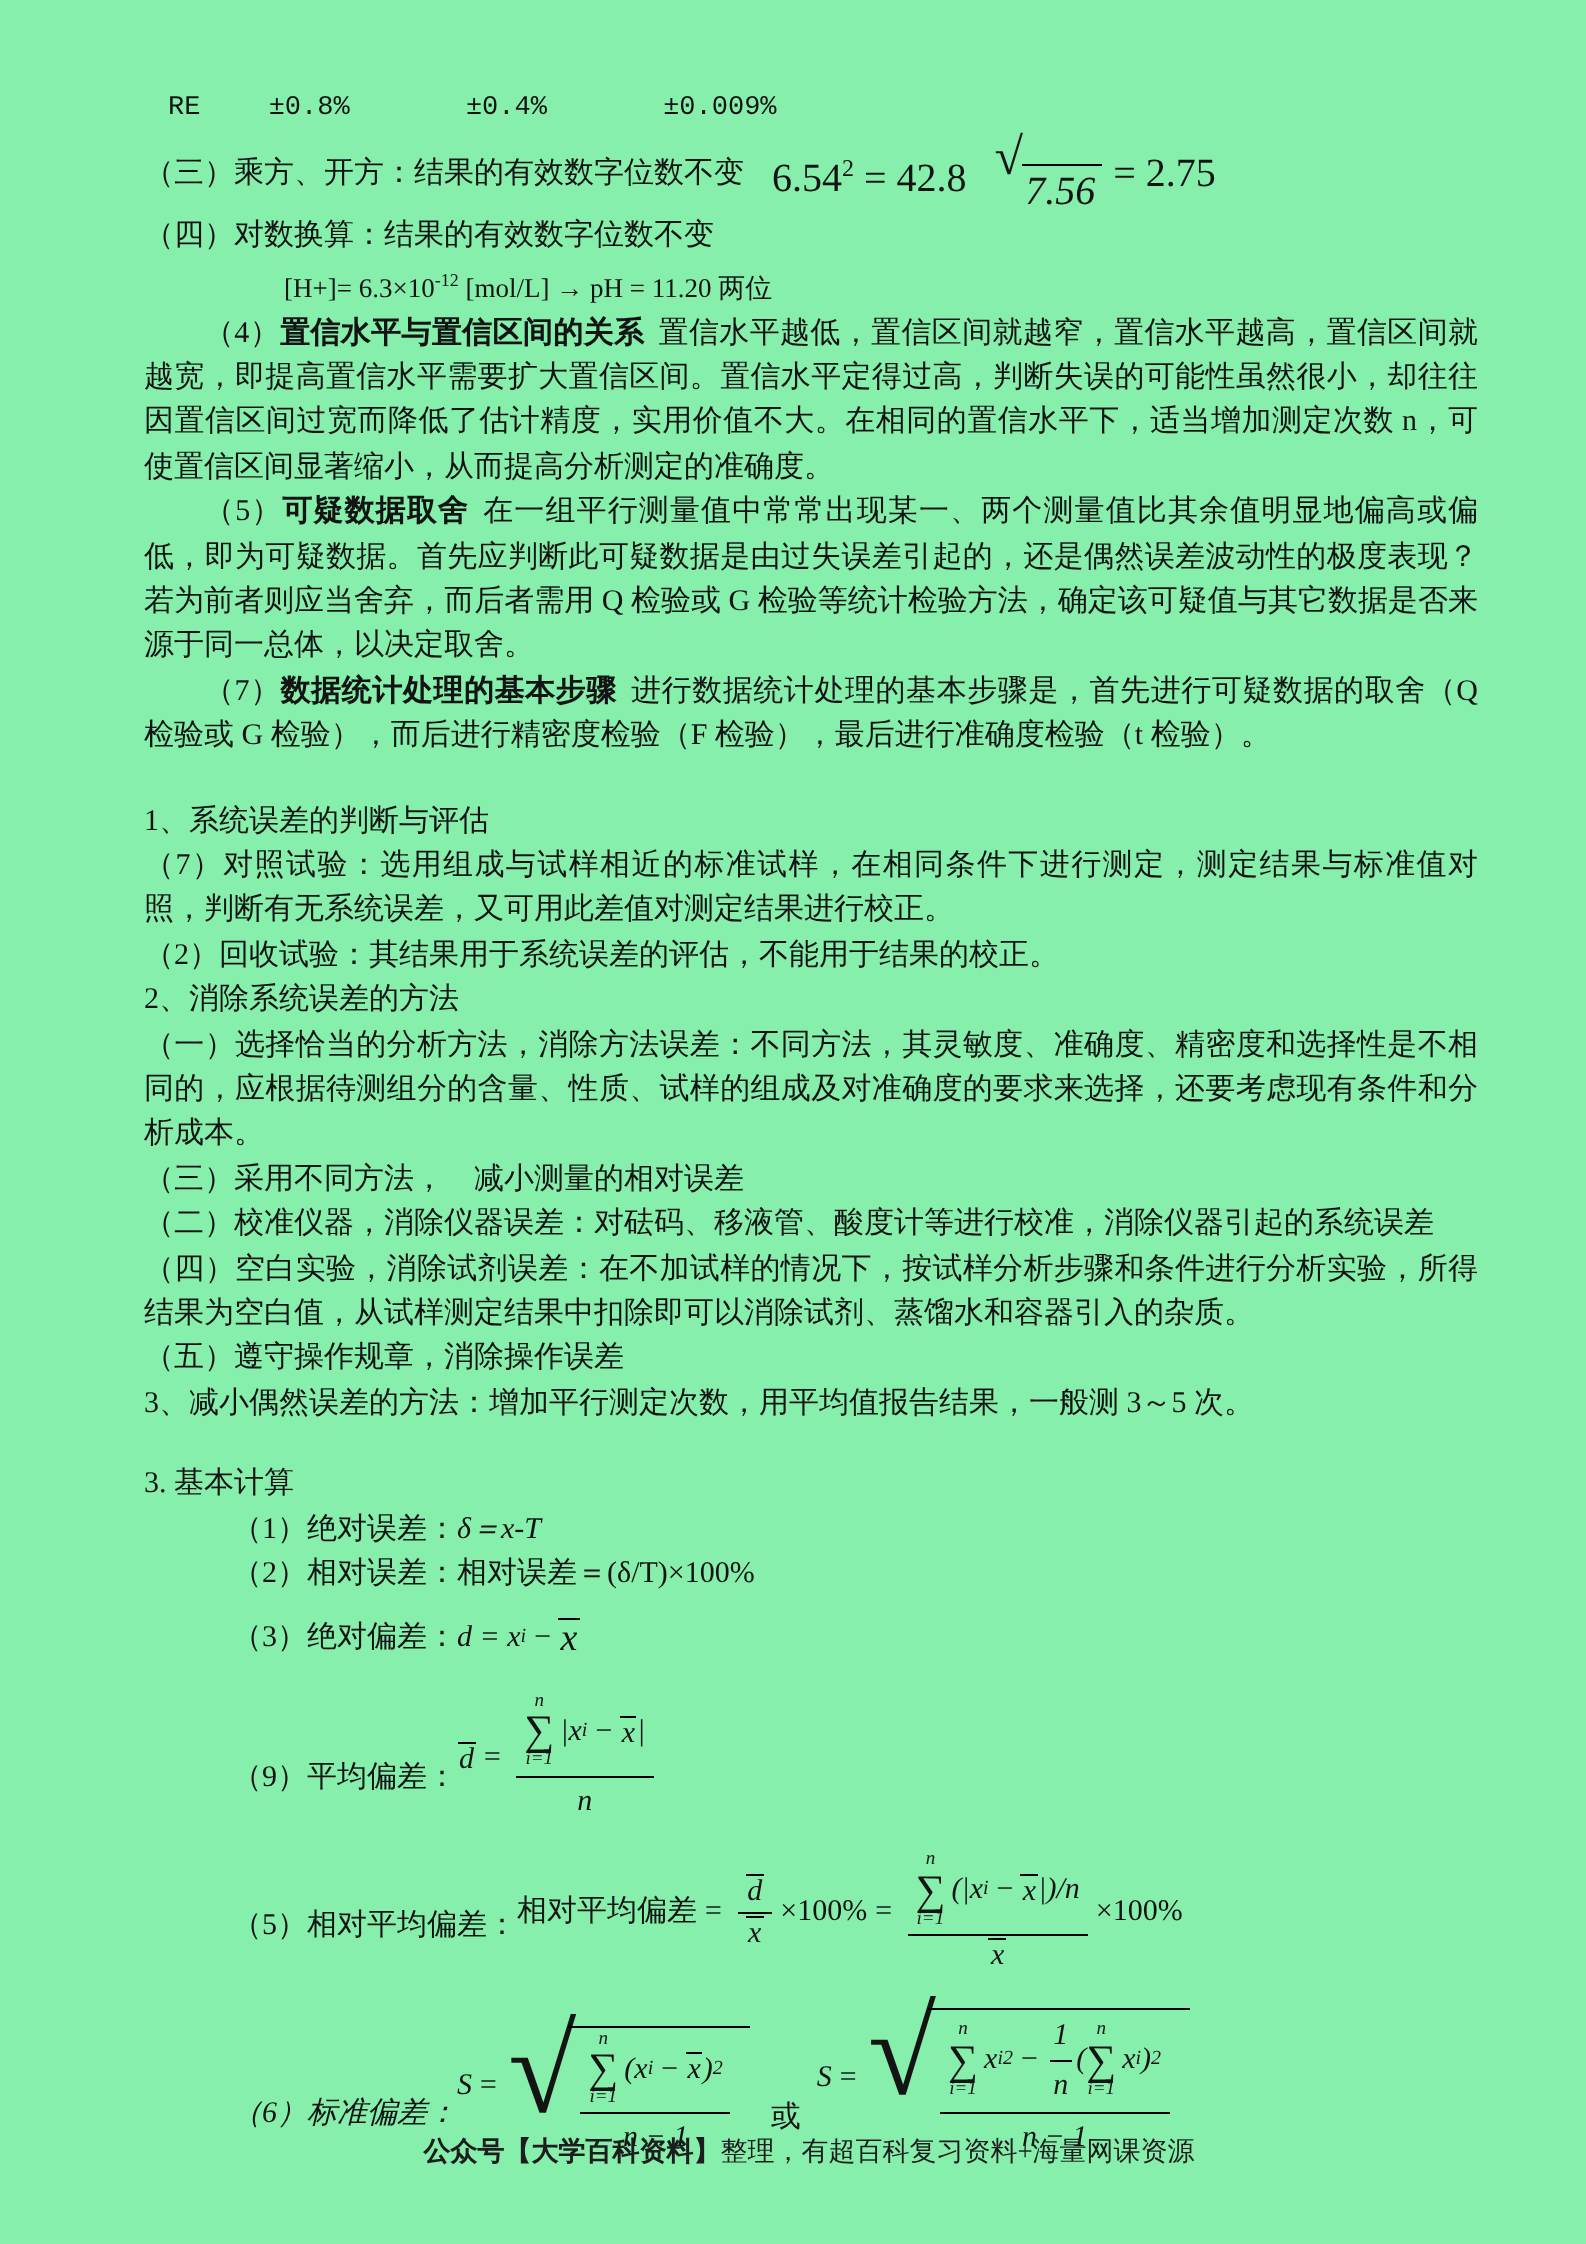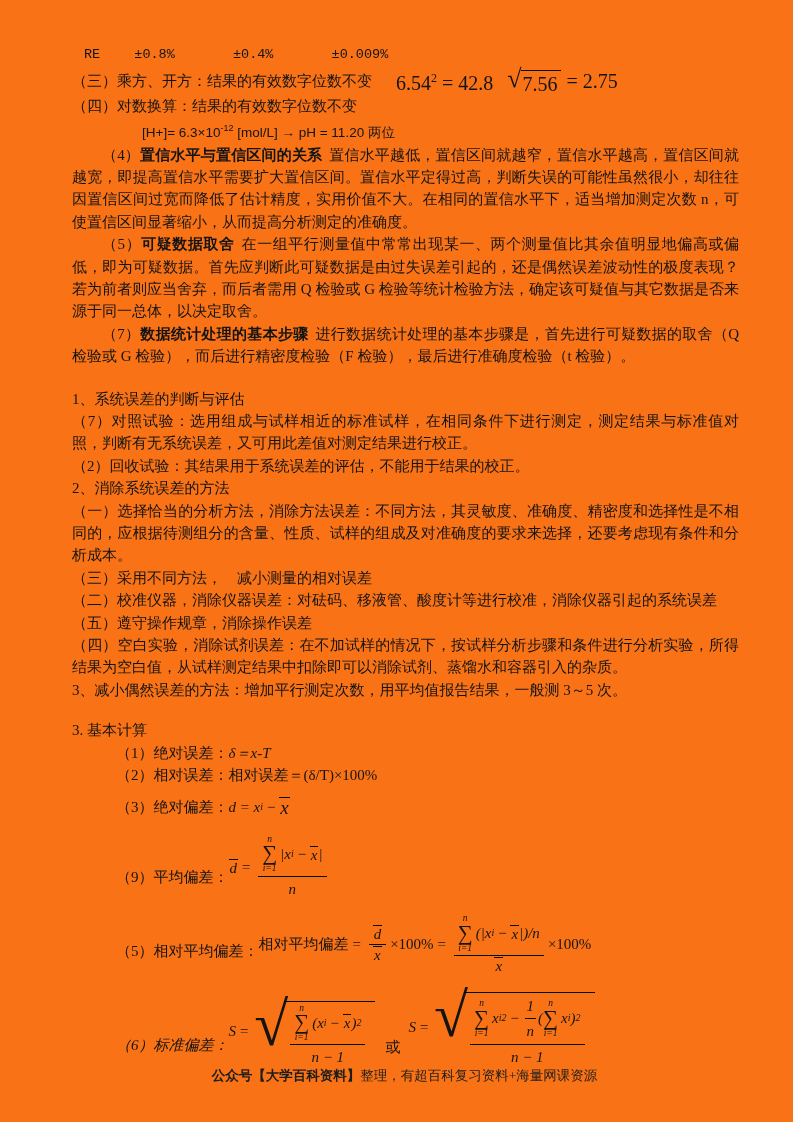--- a/index.html
+++ b/index.html
@@ -1,29 +1,29 @@
 <!DOCTYPE html>
 <html><head>
 <meta charset="utf-8">
 <style>
   html,body{margin:0;padding:0;background:#ffffff;}
-  .page{position:relative;width:793px;height:1122px;background:#f97316;overflow:hidden;
+  .page{position:relative;width:793px;height:1122px;background:#86efac;overflow:hidden;
         font-family:"Liberation Serif","DejaVu Serif",serif;color:#141414;}
   .content{position:absolute;top:44px;left:72px;right:54px;}
   .line{font-size:15px;line-height:22px;}
   p.para{margin:0;font-size:15px;line-height:22.4px;text-align:justify;}
   .indent2{text-indent:2em;}
   .hei{font-family:"Liberation Sans","DejaVu Sans",sans-serif;font-weight:bold;margin-right:7px;}
   .re{padding-left:12px;font-family:"Liberation Mono","DejaVu Sans Mono",monospace;font-size:13.5px;}
   .re .lab{margin-right:26px;}
   .re .v{margin-right:50px;}
-  .row-flex{display:flex;align-items:center;gap:10px;}
+  .row-flex{display:flex;align-items:center;}
   .bigmath{font-family:"Liberation Serif",serif;font-size:20px;margin-left:14px;display:inline-flex;align-items:center;gap:14px;white-space:nowrap;}
   .bigmath sup{font-size:12px;}
-  .ph-line{padding-left:70px;font-family:Liberation Sans, sans-serif;font-size:13.5px;}
+  .ph-line{padding-left:70px;font-family:Liberation Serif, serif;font-size:13.5px;}
   .ph-line sup{font-size:9px;}
   .gap20{height:20px;}
   .gap18{height:18px;}
   .calc-ind{padding-left:44px;}
   .calc-row{display:flex;align-items:center;margin:0;font-size:15px;line-height:22.4px;}
   .rowbottom{align-items:flex-end;}
   .lbl-low{margin-bottom:12px;white-space:nowrap;}
   .calc-label{white-space:nowrap;}
   .italic{font-style:italic;}
   .mathf{font-family:"Liberation Serif","DejaVu Serif",serif;font-style:italic;font-size:15px;display:inline-flex;align-items:center;white-space:nowrap;}
@@ -39,21 +39,21 @@
   .bigop{display:inline-flex;flex-direction:column;align-items:center;line-height:1;margin-right:3px;}
   .bigop .op{font-size:21px;font-style:normal;line-height:0.95;}
   .bigop .lim{font-size:9.5px;font-style:italic;}
   .ovl{display:inline-block;border-top:1.2px solid #000;line-height:1.1;padding:0 1px;}
   .bigx{font-size:19px;}
   .sqrt{display:inline-flex;align-items:flex-start;margin:0 2px;}
   .sqrt > .sign{font-style:normal;font-size:62px;line-height:1;height:60px;display:flex;align-items:center;margin-right:-4px;}
   .sqrt > .body{border-top:1.6px solid #000;display:inline-flex;align-items:center;padding:2px 6px 0 2px;margin-top:7px;}
   .sqrt-sm{display:inline-flex;align-items:flex-start;}
   .sqrt-sm .sign{font-size:26px;line-height:1;margin-right:-1px;}
-  .sqrt-sm .rad{border-top:1.4px solid #000;padding:2px 3px 0 2px;margin-top:4px;}
+  .sqrt-sm .rad{border-top:1.4px solid #000;padding:2px 3px 0 2px;margin-top:16px;font-style:italic;}
   .orword{font-style:normal;margin:0 8px;align-self:flex-end;margin-bottom:10px;}
   .footer{position:absolute;top:1066px;left:16px;right:0;text-align:center;font-size:13.5px;color:#1d1d1d;line-height:20px;}
   .fb{font-weight:bold;}
   .mt14{margin-top:14px;}
   .mt16{margin-top:16px;}
   .mt10{margin-top:10px;}
 </style>
 </head>
 <body>
 
@@ -93,22 +93,22 @@
 
     <div class="gap20"></div>
 
     <p class="para">1、系统误差的判断与评估</p>
     <p class="para">（7）对照试验：选用组成与试样相近的标准试样，在相同条件下进行测定，测定结果与标准值对照，判断有无系统误差，又可用此差值对测定结果进行校正。</p>
     <p class="para">（2）回收试验：其结果用于系统误差的评估，不能用于结果的校正。</p>
     <p class="para">2、消除系统误差的方法</p>
     <p class="para">（一）选择恰当的分析方法，消除方法误差：不同方法，其灵敏度、准确度、精密度和选择性是不相同的，应根据待测组分的含量、性质、试样的组成及对准确度的要求来选择，还要考虑现有条件和分析成本。</p>
     <p class="para">（三）采用不同方法，　减小测量的相对误差</p>
     <p class="para">（二）校准仪器，消除仪器误差：对砝码、移液管、酸度计等进行校准，消除仪器引起的系统误差</p>
+    <p class="para">（四）空白实验，消除试剂误差：在不加试样的情况下，按试样分析步骤和条件进行分析实验，所得结果为空白值，从试样测定结果中扣除即可以消除试剂、蒸馏水和容器引入的杂质。</p>
     <p class="para">（五）遵守操作规章，消除操作误差</p>
-    <p class="para">（四）空白实验，消除试剂误差：在不加试样的情况下，按试样分析步骤和条件进行分析实验，所得结果为空白值，从试样测定结果中扣除即可以消除试剂、蒸馏水和容器引入的杂质。</p>
     <p class="para">3、减小偶然误差的方法：增加平行测定次数，用平均值报告结果，一般测 3～5 次。</p>
 
     <div class="gap18"></div>
 
     <p class="para">3. 基本计算</p>
 
     <div class="calc-row calc-ind">
       <span class="calc-label">（1）绝对误差：</span>
       <span class="mathf">δ＝x-T</span>
     </div>

